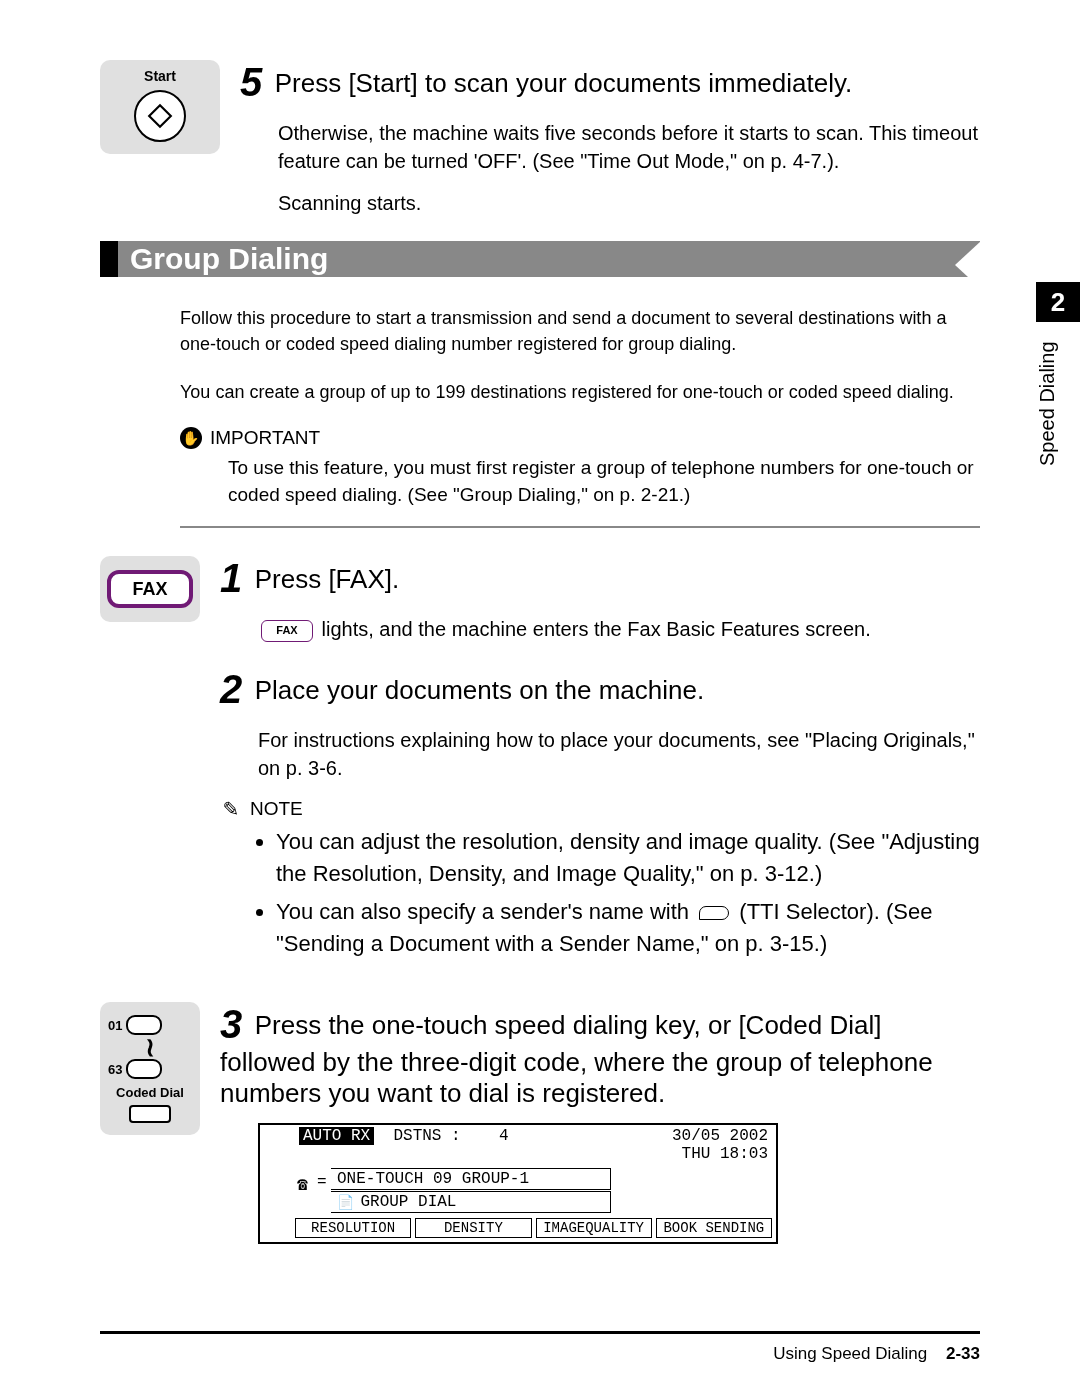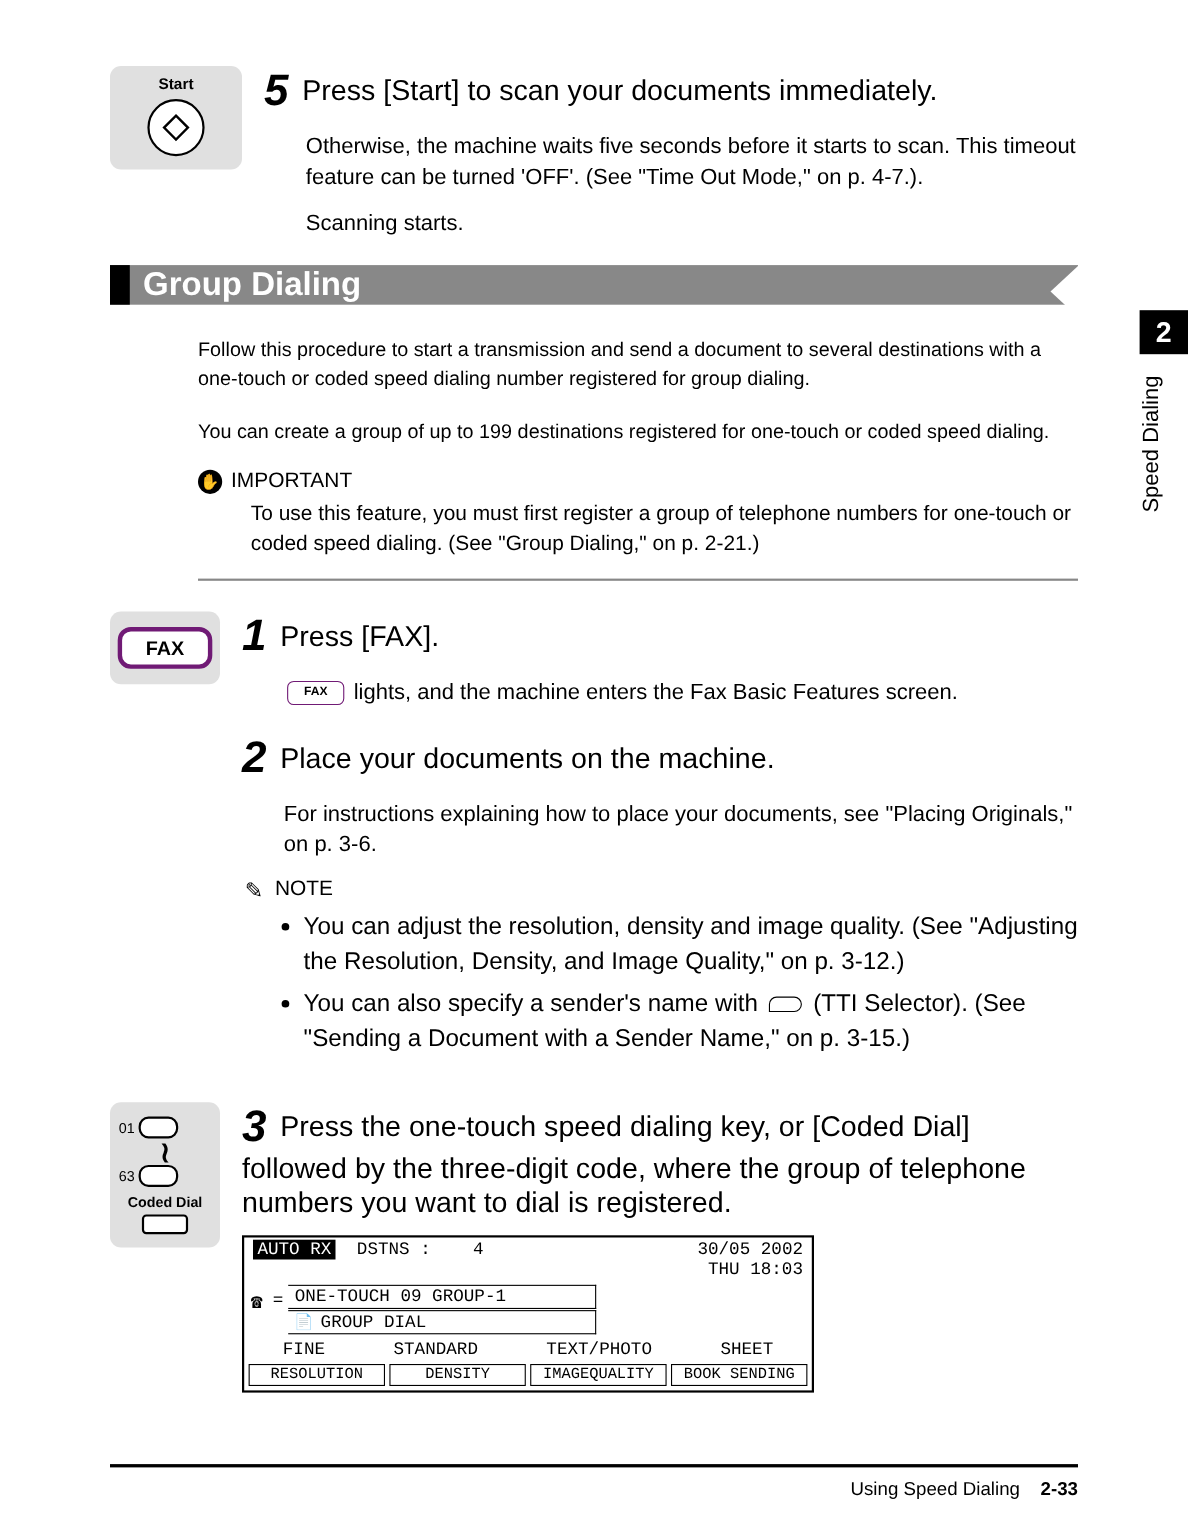--- a/index.html
+++ b/index.html
@@ -127,29 +127,30 @@
   
   .keygroup {
     width: 100px; background:#e0e0e0; border-radius:10px; padding:10px 6px 12px 6px;
     text-align:center; margin-right:20px;
   }
   .minikey {
     width: 36px; height: 20px; border:2px solid #000; border-radius:9px; background:#fff;
     display:inline-block; vertical-align:middle;
   }
   .minikey.rect { border-radius:4px; width:42px; height:18px; }
-  .keygroup .row { font-size:13px; font-weight:normal; display:flex; align-items:center; justify-content:flex-start; gap:4px; margin:3px 2px; }
+  .keygroup .row { font-size:13px; font-weight:bold; display:flex; align-items:center; justify-content:flex-start; gap:4px; margin:3px 2px; }
   .keygroup .tilde { font-size:26px; font-weight:bold; line-height:0.7; }
   .keygroup .klbl { font-size:13px; font-weight:bold; margin-top:6px; }
 
   
   .lcd {
-    width: 520px; margin-top: 14px;
+    width: 520px; margin-left: 38px; margin-top: 14px;
     border: 2px solid #000; font-family: "Courier New", monospace;
     font-size: 16px;
+    padding-left: 31px;
   }
   .lcd-row1 { display:flex; justify-content:space-between; padding:2px 8px; }
   .lcd-row1 .inv { background:#000; color:#fff; padding:0 4px; }
   .lcd-mid { position:relative; padding: 2px 8px 2px 40px; }
   .lcd-mid .phone-icon { position:absolute; left:6px; top:8px; font-size:18px; }
   .lcd-mid .eq { position:absolute; left:26px; top:8px; }
   .lcd-box {
     border: 1.5px solid #000; border-left:none; padding:1px 6px; margin:1px 0;
     width: 280px;
   }
@@ -277,26 +278,20 @@
         </div>
         <div class="lcd-mid">
           <span class="phone-icon">☎</span>
           <span class="eq">=</span>
           <div class="lcd-box">ONE-TOUCH   09 GROUP-1</div>
           <div class="lcd-box" style="display:flex;align-items:center;gap:6px;">
             <span style="font-size:14px;">📄</span>
             <span>            GROUP DIAL</span>
           </div>
         </div>
-        <div class="lcd-settings">
-          <span>FINE</span>
-          <span>STANDARD</span>
-          <span>TEXT/PHOTO</span>
-          <span>SHEET</span>
-        </div>
         <div class="lcd-btns">
           <span class="lcd-btn">RESOLUTION</span>
           <span class="lcd-btn">DENSITY</span>
           <span class="lcd-btn">IMAGEQUALITY</span>
           <span class="lcd-btn">BOOK SENDING</span>
         </div>
       </div>
     </div>
   </div>
 

